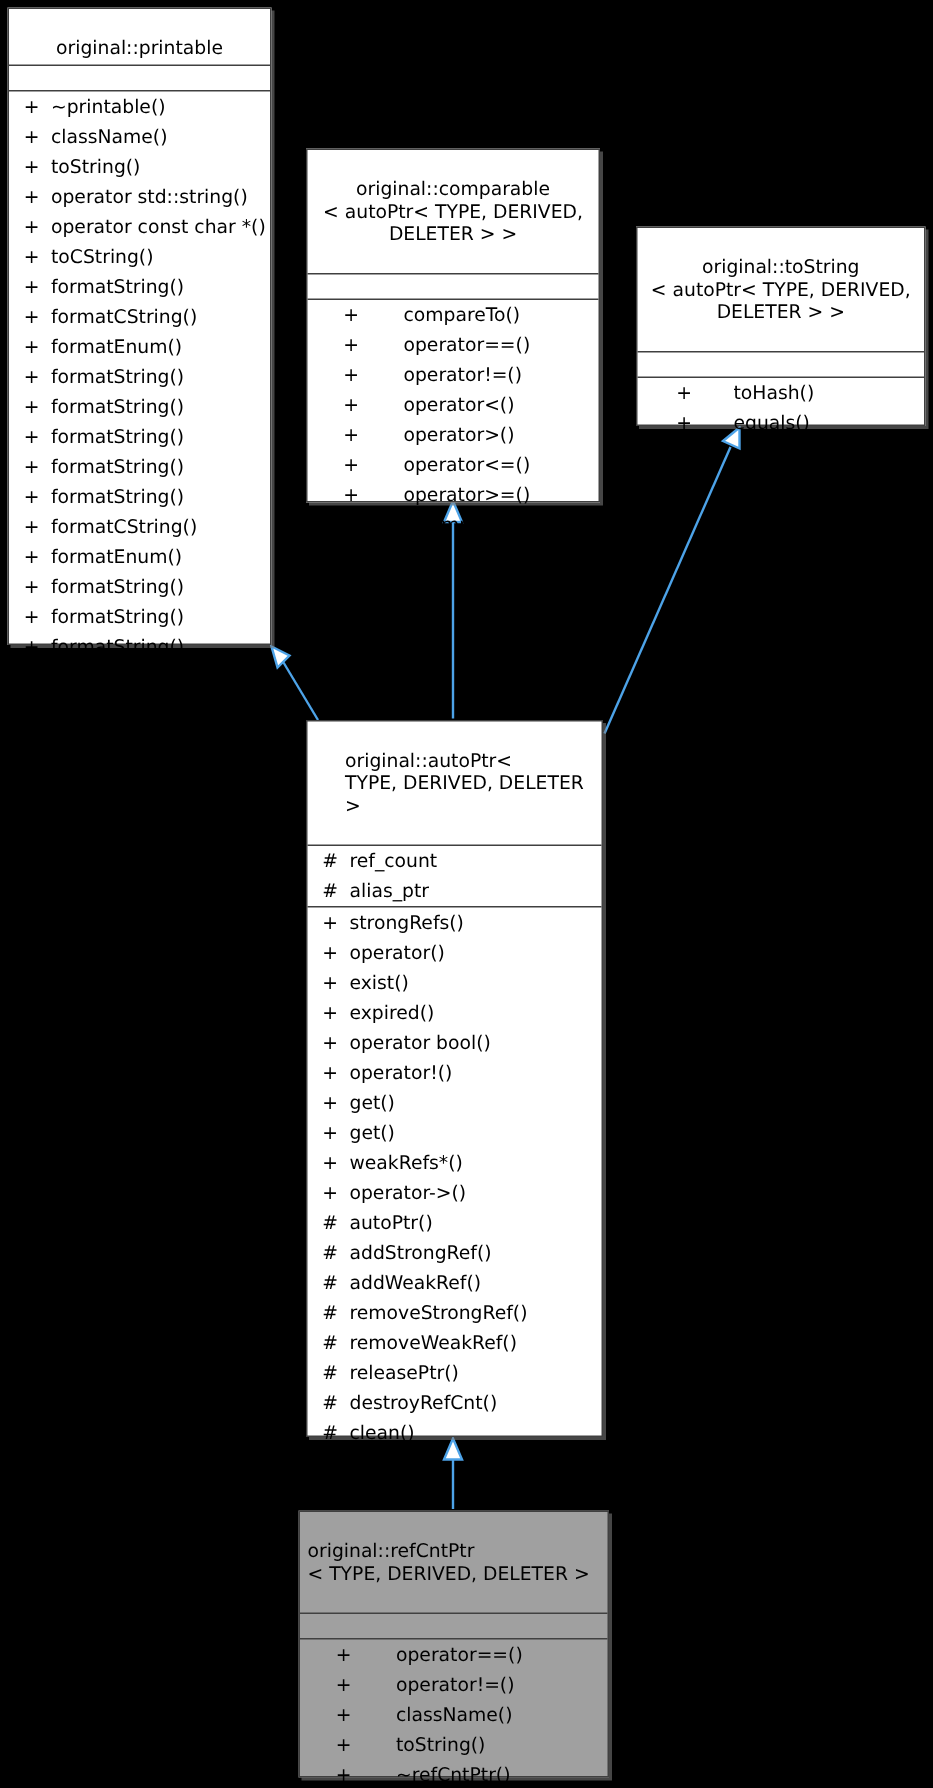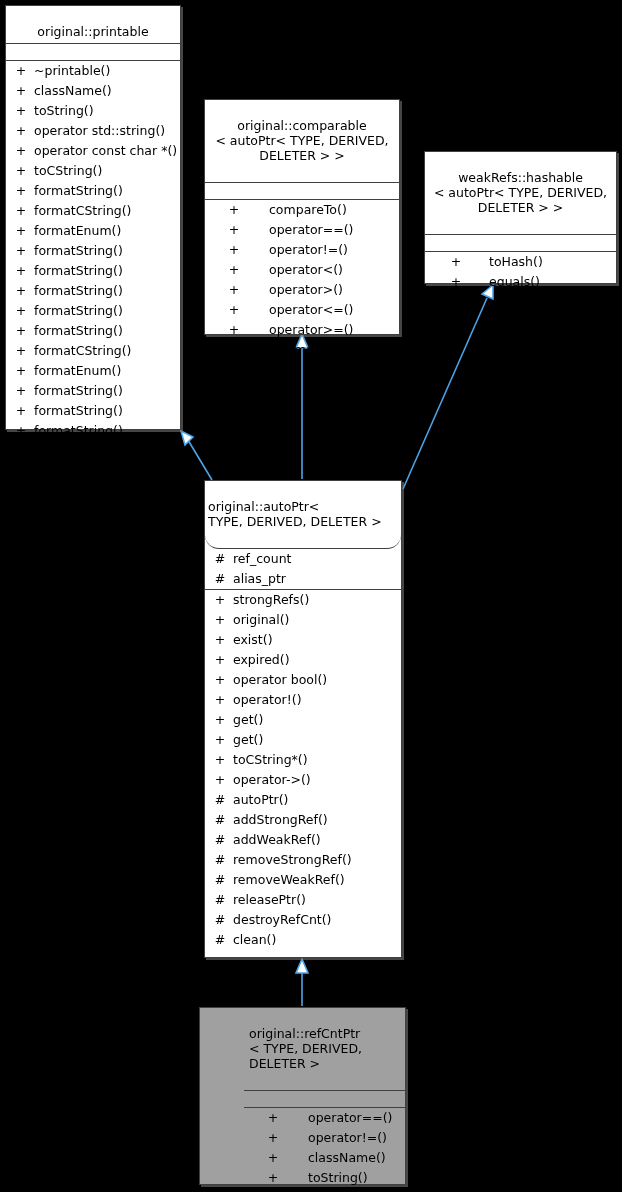--- a/index.html
+++ b/index.html
@@ -20,21 +20,20 @@
   .uml-box {
     position: absolute;
     box-sizing: border-box;
     border: 1px solid #404040;
     background: #ffffff;
     color: #000000;
     box-shadow: 2px 2px 0 rgba(128,128,128,0.55);
   }
   .uml-box.filled {
     background: #a0a0a0;
-    padding-left: 44px;
   }
 
   .box-title {
     box-sizing: border-box;
     text-align: center;
     padding: 3px 4px 4px 4px;
     font-size: 12.5px;
     line-height: 15px;
     border-bottom: 1px solid #404040;
     white-space: pre-line;
@@ -247,60 +246,60 @@
         </div>
         <div class="member-row mc">
           <span class="vis">+</span>
           <span class="mname">~comparable()</span>
         </div>
       </div>
   </div>
 
   <div class="uml-box" id="box-hashable" style="left:424px; top:151px; width:193px; height:133px;">
     <div class="box-title">
-      <span>weakRefs::hashable</span>
+      <span>original::toString</span>
       <span class="tmpl">&lt; autoPtr&lt; TYPE, DERIVED,
 DELETER &gt; &gt;</span>
     </div>
     <div class="box-attrs empty"></div>
     <div class="box-ops" id="ops-hashable">
         <div class="member-row mc2">
           <span class="vis">+</span>
           <span class="mname">toHash()</span>
         </div>
         <div class="member-row mc2">
           <span class="vis">+</span>
           <span class="mname">equals()</span>
         </div>
       </div>
   </div>
 
   <div class="uml-box" id="box-autoptr" style="left:204px; top:480px; width:198px; height:478px;">
-    <div class="box-title" style="text-align:left; padding-left:3px;border-radius:14px;">
+    <div class="box-title" style="text-align:left; padding-left:25px;">
       <span>original::autoPtr&lt;</span>
       <span class="tmpl">TYPE, DERIVED, DELETER &gt;</span>
     </div>
     <div class="box-attrs" id="attrs-autoptr">
         <div class="member-row ml">
           <span class="vis">#</span>
           <span class="mname">ref_count</span>
         </div>
         <div class="member-row ml">
           <span class="vis">#</span>
           <span class="mname">alias_ptr</span>
         </div>
       </div>
     <div class="box-ops" id="ops-autoptr">
         <div class="member-row ml">
           <span class="vis">+</span>
           <span class="mname">strongRefs()</span>
         </div>
         <div class="member-row ml">
           <span class="vis">+</span>
-          <span class="mname">original()</span>
+          <span class="mname">operator()</span>
         </div>
         <div class="member-row ml">
           <span class="vis">+</span>
           <span class="mname">exist()</span>
         </div>
         <div class="member-row ml">
           <span class="vis">+</span>
           <span class="mname">expired()</span>
         </div>
         <div class="member-row ml">
@@ -314,21 +313,21 @@
         <div class="member-row ml">
           <span class="vis">+</span>
           <span class="mname">get()</span>
         </div>
         <div class="member-row ml">
           <span class="vis">+</span>
           <span class="mname">get()</span>
         </div>
         <div class="member-row ml">
           <span class="vis">+</span>
-          <span class="mname">toCString*()</span>
+          <span class="mname">weakRefs*()</span>
         </div>
         <div class="member-row ml">
           <span class="vis">+</span>
           <span class="mname">operator-&gt;()</span>
         </div>
         <div class="member-row ml">
           <span class="vis">#</span>
           <span class="mname">autoPtr()</span>
         </div>
         <div class="member-row ml">

